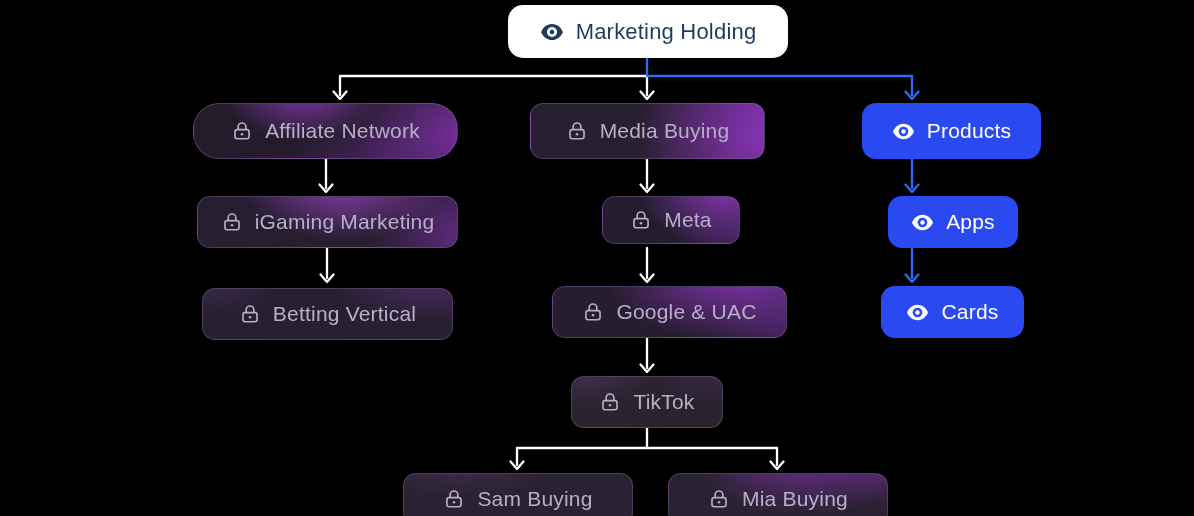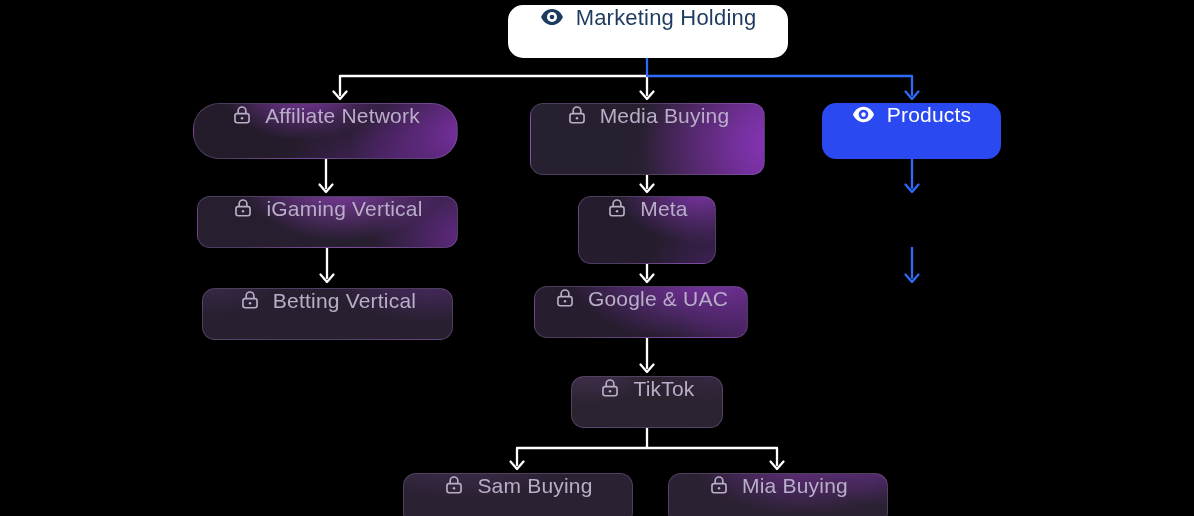--- a/index.html
+++ b/index.html
@@ -6,21 +6,21 @@
   .stage{
     position:relative;
     width:1194px;height:516px;
     background:#000;
     overflow:hidden;
     font-family:"Liberation Sans",sans-serif;
   }
   .wires{position:absolute;left:0;top:0;}
   .node{
     position:absolute;
-    display:flex;align-items:flex-start;justify-content:center;
+    display:flex;align-items:center;justify-content:center;
     gap:12px;
     border-radius:13px;
     font-size:21px;
     letter-spacing:.2px;
     white-space:nowrap;
     box-sizing:border-box;
   }
   .node .icon{display:flex;align-items:center;}
   .node .icon svg{display:block;}
 
@@ -33,20 +33,21 @@
     font-weight:500;
   }
   .v-white .iris{fill:#ffffff;}
 
   
   .v-blue{
     background:#2b49f0;
     color:#ffffff;
     border-radius:14px;
     font-weight:500;
+    margin-left:40px;
   }
   .v-blue .iris{fill:#2b49f0;}
 
   
   .v-purple{
     color:#b9aec8;
     border:1px solid rgba(152,122,184,0.35);
     font-weight:400;
   }
 
@@ -136,21 +137,21 @@
     <span class="icon">
       <svg width="22" height="22" viewBox="0 0 20 20" fill="none" stroke="currentColor" stroke-width="1.5">
         <rect x="3.6" y="8.8" width="12.8" height="8.2" rx="2"></rect>
         <path d="M6.5 8.8 V6.2 a3.5 3.5 0 0 1 7 0 V8.8"></path>
         <circle cx="10" cy="12.9" r="1.15" fill="currentColor" stroke="none"></circle>
       </svg>
     </span>
     <span class="label">Affiliate Network</span>
   </div>
 
-  <div class="node v-purple g-media" style="left:530px;top:103px;width:235px;height:72px">
+  <div class="node v-purple g-media" style="left:530px;top:103px;width:235px;height:56px">
     <span class="icon">
       <svg width="22" height="22" viewBox="0 0 20 20" fill="none" stroke="currentColor" stroke-width="1.5">
         <rect x="3.6" y="8.8" width="12.8" height="8.2" rx="2"></rect>
         <path d="M6.5 8.8 V6.2 a3.5 3.5 0 0 1 7 0 V8.8"></path>
         <circle cx="10" cy="12.9" r="1.15" fill="currentColor" stroke="none"></circle>
       </svg>
     </span>
     <span class="label">Media Buying</span>
   </div>
 
@@ -166,57 +167,77 @@
   </div>
 
   <div class="node v-purple g-igaming" style="left:197px;top:196px;width:261px;height:52px">
     <span class="icon">
       <svg width="22" height="22" viewBox="0 0 20 20" fill="none" stroke="currentColor" stroke-width="1.5">
         <rect x="3.6" y="8.8" width="12.8" height="8.2" rx="2"></rect>
         <path d="M6.5 8.8 V6.2 a3.5 3.5 0 0 1 7 0 V8.8"></path>
         <circle cx="10" cy="12.9" r="1.15" fill="currentColor" stroke="none"></circle>
       </svg>
     </span>
-    <span class="label">iGaming Vertical</span>
-  </div>
-
-  <div class="node v-purple g-meta" style="left:578px;top:196px;width:138px;height:68px">
+    <span class="label">iGaming Marketing</span>
+  </div>
+
+  <div class="node v-purple g-meta" style="left:602px;top:196px;width:138px;height:48px">
     <span class="icon">
       <svg width="22" height="22" viewBox="0 0 20 20" fill="none" stroke="currentColor" stroke-width="1.5">
         <rect x="3.6" y="8.8" width="12.8" height="8.2" rx="2"></rect>
         <path d="M6.5 8.8 V6.2 a3.5 3.5 0 0 1 7 0 V8.8"></path>
         <circle cx="10" cy="12.9" r="1.15" fill="currentColor" stroke="none"></circle>
       </svg>
     </span>
     <span class="label">Meta</span>
   </div>
 
+  <div class="node v-blue" style="left:848px;top:196px;width:130px;height:52px">
+    <span class="icon">
+      <svg width="23" height="23" viewBox="0 0 22 22">
+        <path fill="currentColor" d="M11 3.6C5.9 3.6 2.3 7.5 1 11c1.3 3.5 4.9 7.4 10 7.4S19.7 14.5 21 11C19.7 7.5 16.1 3.6 11 3.6Z"></path>
+        <circle class="iris" cx="11" cy="11" r="4.6"></circle>
+        <circle fill="currentColor" cx="11" cy="11" r="2.1"></circle>
+      </svg>
+    </span>
+    <span class="label">Apps</span>
+  </div>
 
   <div class="node v-purple g-betting" style="left:202px;top:288px;width:251px;height:52px">
     <span class="icon">
       <svg width="22" height="22" viewBox="0 0 20 20" fill="none" stroke="currentColor" stroke-width="1.5">
         <rect x="3.6" y="8.8" width="12.8" height="8.2" rx="2"></rect>
         <path d="M6.5 8.8 V6.2 a3.5 3.5 0 0 1 7 0 V8.8"></path>
         <circle cx="10" cy="12.9" r="1.15" fill="currentColor" stroke="none"></circle>
       </svg>
     </span>
     <span class="label">Betting Vertical</span>
   </div>
 
-  <div class="node v-purple g-google" style="left:534px;top:286px;width:214px;height:52px">
+  <div class="node v-purple g-google" style="left:552px;top:286px;width:235px;height:52px">
     <span class="icon">
       <svg width="22" height="22" viewBox="0 0 20 20" fill="none" stroke="currentColor" stroke-width="1.5">
         <rect x="3.6" y="8.8" width="12.8" height="8.2" rx="2"></rect>
         <path d="M6.5 8.8 V6.2 a3.5 3.5 0 0 1 7 0 V8.8"></path>
         <circle cx="10" cy="12.9" r="1.15" fill="currentColor" stroke="none"></circle>
       </svg>
     </span>
     <span class="label">Google &amp; UAC</span>
   </div>
 
+  <div class="node v-blue" style="left:841px;top:286px;width:143px;height:52px">
+    <span class="icon">
+      <svg width="23" height="23" viewBox="0 0 22 22">
+        <path fill="currentColor" d="M11 3.6C5.9 3.6 2.3 7.5 1 11c1.3 3.5 4.9 7.4 10 7.4S19.7 14.5 21 11C19.7 7.5 16.1 3.6 11 3.6Z"></path>
+        <circle class="iris" cx="11" cy="11" r="4.6"></circle>
+        <circle fill="currentColor" cx="11" cy="11" r="2.1"></circle>
+      </svg>
+    </span>
+    <span class="label">Cards</span>
+  </div>
 
   <div class="node v-purple g-tiktok" style="left:571px;top:376px;width:152px;height:52px">
     <span class="icon">
       <svg width="22" height="22" viewBox="0 0 20 20" fill="none" stroke="currentColor" stroke-width="1.5">
         <rect x="3.6" y="8.8" width="12.8" height="8.2" rx="2"></rect>
         <path d="M6.5 8.8 V6.2 a3.5 3.5 0 0 1 7 0 V8.8"></path>
         <circle cx="10" cy="12.9" r="1.15" fill="currentColor" stroke="none"></circle>
       </svg>
     </span>
     <span class="label">TikTok</span>

